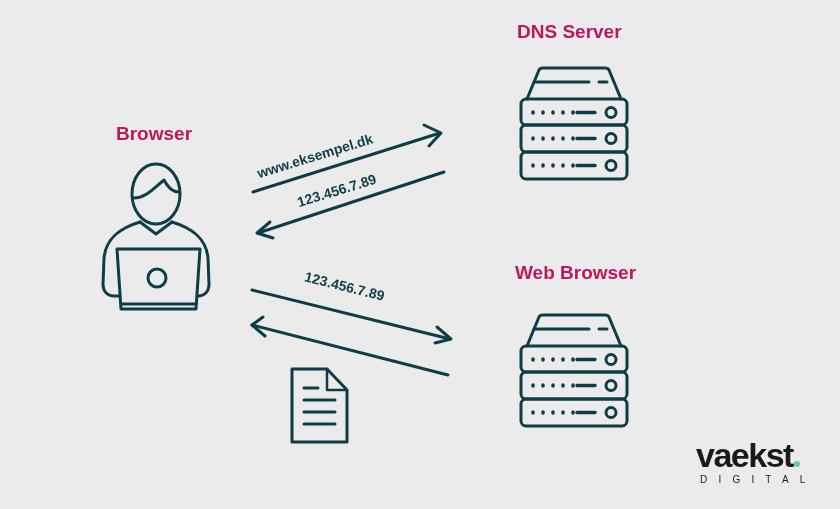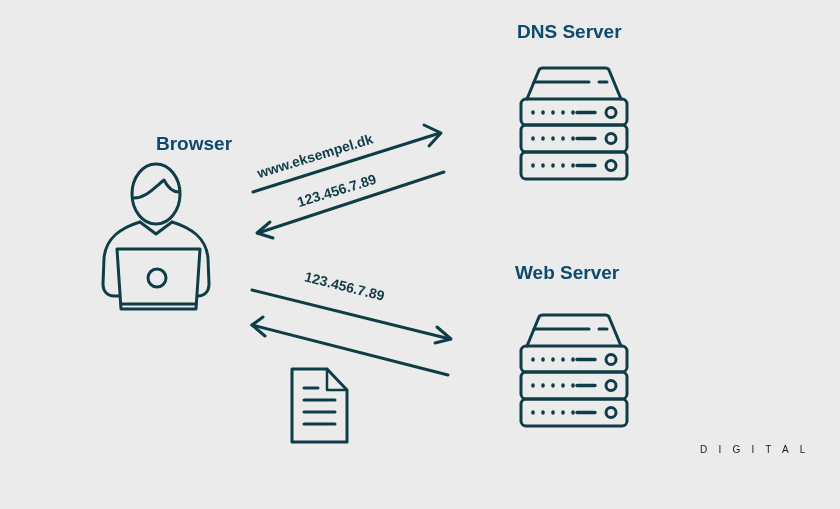--- a/index.html
+++ b/index.html
@@ -1,21 +1,21 @@
 <!DOCTYPE html>
 <html><head>
 <meta charset="utf-8">
 <style>
   html, body { margin: 0; padding: 0; }
   body {
     width: 840px; height: 509px; background: #ebebeb; position: relative; overflow: hidden;
     font-family: "Liberation Sans", sans-serif;
   }
   .label {
-    position: absolute; font-weight: bold; font-size: 19px; color: #0c4a6e; white-space: nowrap;
+    position: absolute; font-weight: bold; font-size: 19px; color: #be185d; white-space: nowrap;
   }
   .arrow-label {
     position: absolute; font-weight: bold; font-size: 14px; color: #0f3d47; white-space: nowrap;
     transform-origin: left bottom;
   }
   svg.diagram { position: absolute; left: 0; top: 0; }
   .logo {
     position: absolute; left: 696px; top: 440px; color: #1a1a1a;
   }
   .logo-word {
@@ -106,23 +106,24 @@
   <g>
     <path d="M292 369 L327 369 L347 390 L347 442 L292 442 Z"></path>
     <path d="M327 369 L327 390 L347 390" stroke-width="2.5"></path>
     <line x1="304" y1="388" x2="318" y2="388"></line>
     <line x1="304" y1="400" x2="335" y2="400"></line>
     <line x1="304" y1="412" x2="335" y2="412"></line>
     <line x1="304" y1="424" x2="335" y2="424"></line>
   </g>
 </svg>
 
-<div class="label" style="left:116px; top:133px;margin-left:40px;">Browser</div>
+<div class="label" style="left:116px; top:123px;">Browser</div>
 <div class="label" style="left:517px; top:21px;">DNS Server</div>
-<div class="label" style="left:515px; top:262px;">Web Server</div>
+<div class="label" style="left:515px; top:262px;">Web Browser</div>
 
 <div class="arrow-label" style="left:260px; top:165px; transform: rotate(-17deg);">www.eksempel.dk</div>
 <div class="arrow-label" style="left:300px; top:194px; transform: rotate(-17deg);">123.456.7.89</div>
 <div class="arrow-label" style="left:303px; top:268px; transform: rotate(14deg);">123.456.7.89</div>
 
 <div class="logo">
+  <div class="logo-word"><span>vaekst</span><span class="logo-dot"></span></div>
   <div class="logo-sub">DIGITAL</div>
 </div>
 
 </body></html>

